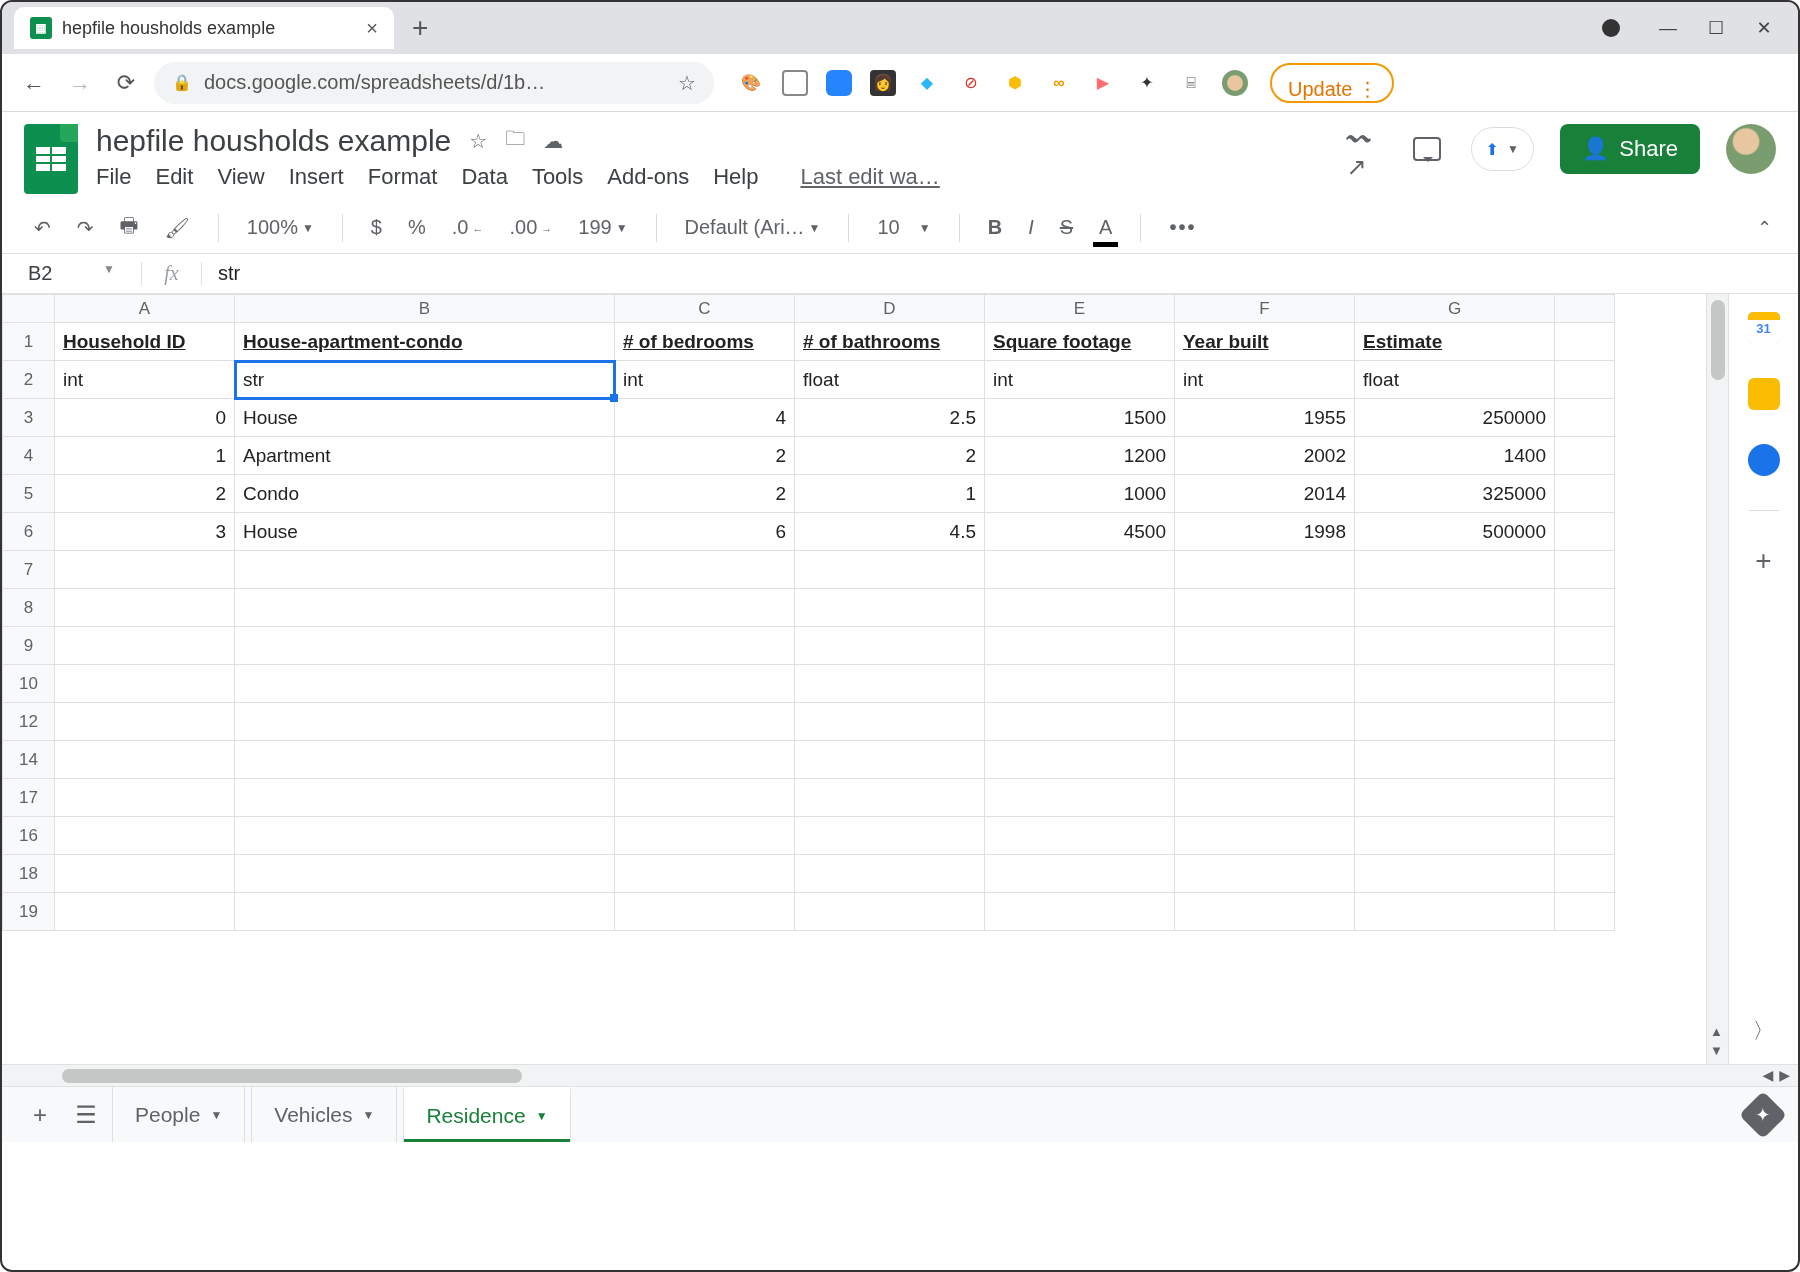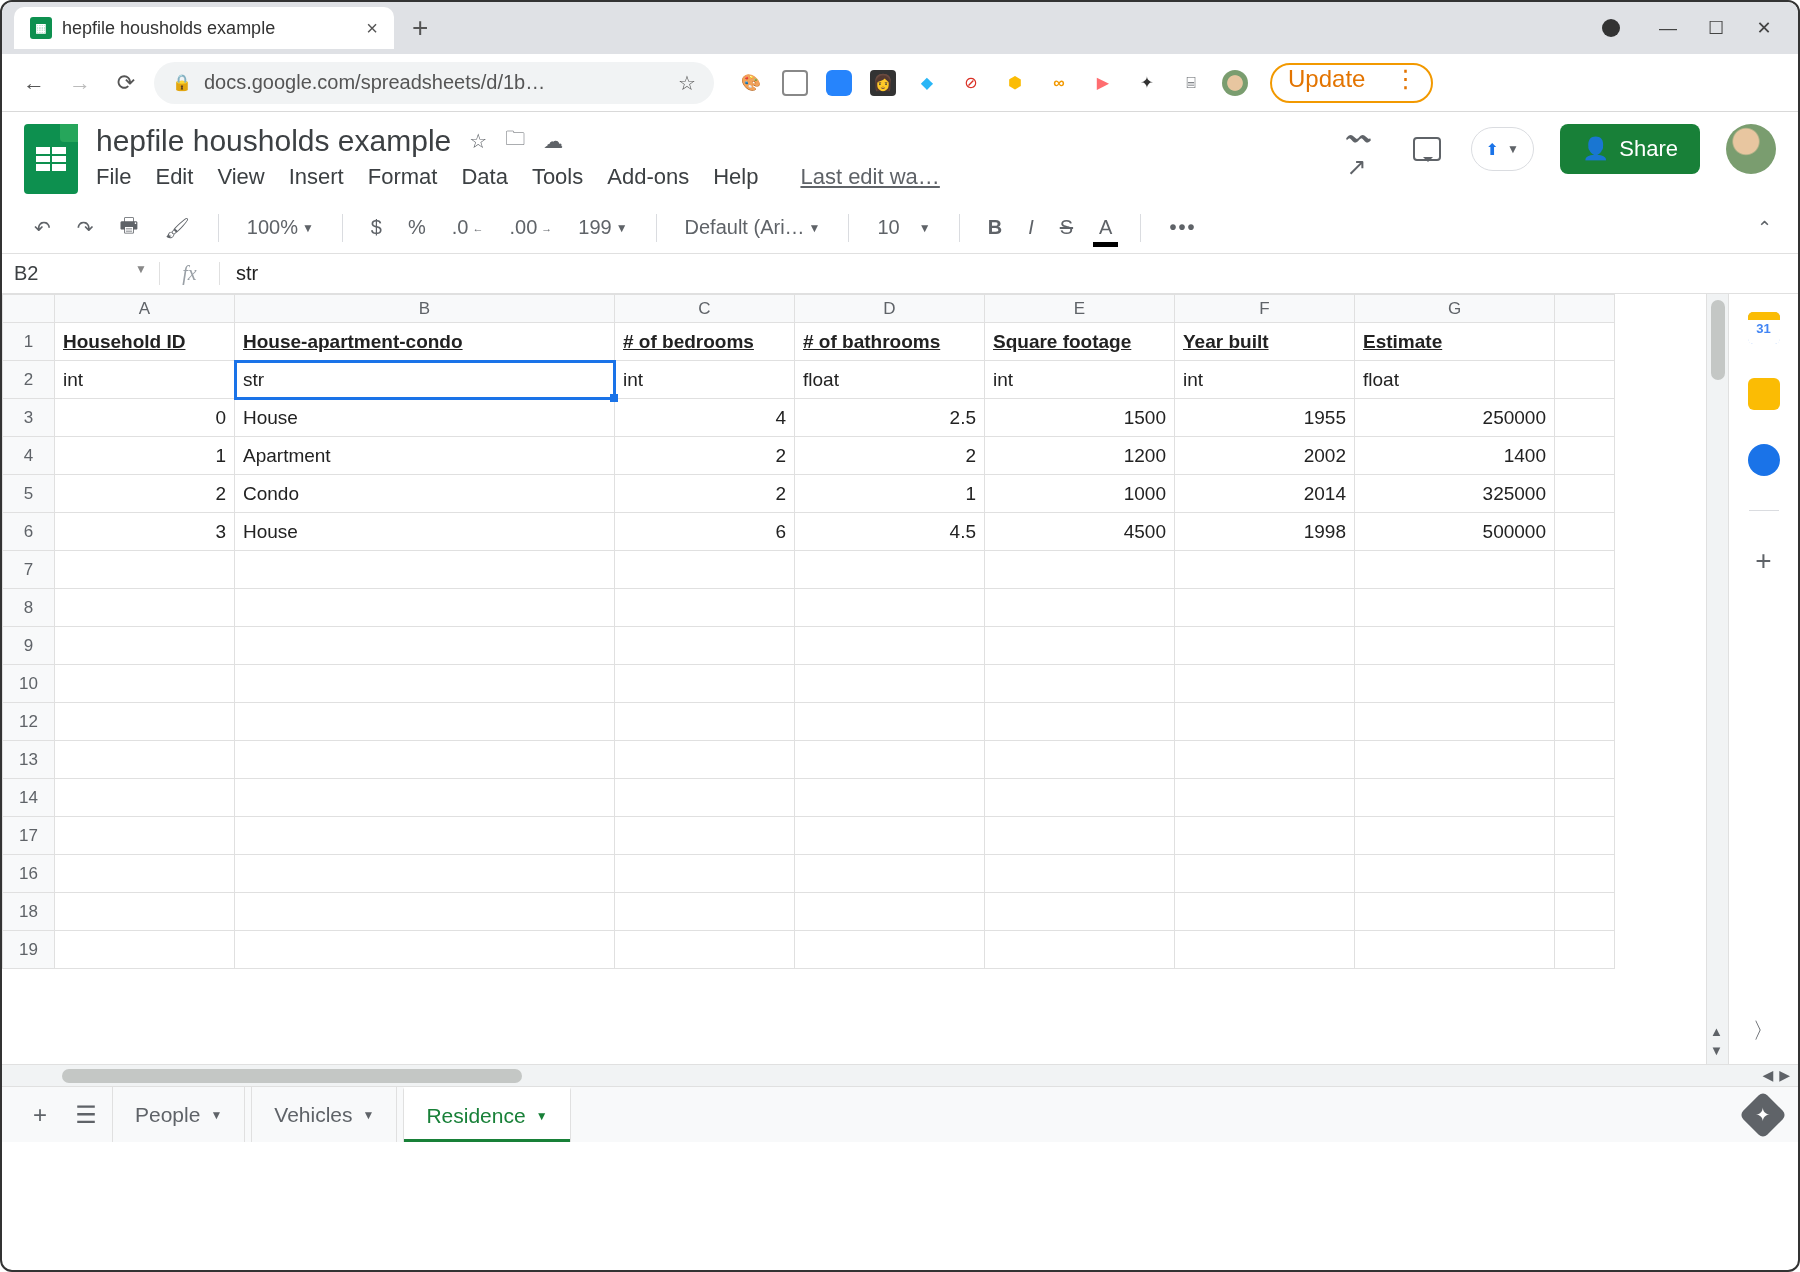--- a/index.html
+++ b/index.html
@@ -17,21 +17,21 @@
   .incognito-dot { width: 18px; height: 18px; border-radius: 50%; background:#333; margin-right:10px;}
 
   .addr-bar { display: flex; align-items: center; height: 58px; background: #fff; border-bottom: 1px solid #d9d9d9; padding: 0 14px; gap: 10px; }
   .nav-btn { width: 36px; height: 36px; display:flex; align-items:center; justify-content:center; color:#555; font-size:22px; border-radius:50%; }
   .nav-btn.disabled { color:#bbb; }
   .omnibox { flex: 0 0 560px; display:flex; align-items:center; background:#f1f3f4; border-radius: 24px; height: 42px; padding: 0 18px; gap: 12px; color:#555; font-size: 20px; }
   .omnibox .lock { font-size:16px; }
   .omnibox .star { margin-left:auto; font-size:20px; color:#555;}
   .ext-icons { display:flex; align-items:center; gap: 18px; margin-left: 14px; }
   .ext { width:26px; height:26px; border-radius:4px; display:flex; align-items:center; justify-content:center; font-size:16px; }
-  .update-btn { margin-left: 12px; display:flex; align-items:flex-start; gap: 28px; border:2px solid #f29900; color:#e37400; border-radius:22px; height:40px; padding:0 16px; font-size:24px; font-weight:500;}
+  .update-btn { margin-left: 12px; display:flex; align-items:flex-end; gap: 5px; border:2px solid #f29900; color:#e37400; border-radius:22px; height:40px; padding:0 16px; font-size:20px; font-weight:500;}
   .update-btn .dots { letter-spacing:-2px; }
 
   
   .doc-header { display:flex; align-items:flex-start; padding: 12px 22px 0 22px; gap: 18px; }
   .sheets-logo { width:54px; height:70px; background:#0d904f; border-radius:4px; position:relative; display:flex; align-items:center; justify-content:center; }
   .sheets-logo::before { content:""; position:absolute; top:0; right:0; width:18px; height:18px; background:#26a65b; border-bottom-left-radius:4px;}
   .sheets-logo .grid { width:30px; height:24px; display:grid; grid-template-columns:1fr 1fr; grid-template-rows:1fr 1fr 1fr; gap:2px;}
   .sheets-logo .grid div { background:#fff;}
   .title-block { display:flex; flex-direction:column; gap:6px;}
   .title-row { display:flex; align-items:center; gap: 18px;}
@@ -54,21 +54,21 @@
   .toolbar .sep { width:1px; height:28px; background:#dadce0; margin:0 8px;}
   .toolbar .btn { padding:4px 6px; display:flex; align-items:center; gap:4px;}
   .toolbar .caret { font-size:12px;}
   .toolbar .text-a { position:relative; }
   .toolbar .text-a .bar { position:absolute; bottom:-4px; left:0; width:100%; height:5px; background:#000;}
   .toolbar .more { letter-spacing:2px; font-weight:bold;}
   .toolbar .collapse { margin-left:auto; font-size:18px;}
 
   
   .formula-row { display:flex; align-items:center; height:40px; border-bottom:1px solid #e0e0e0;}
-  .name-box { width: 158px; border-right:1px solid #e0e0e0; padding: 0 12px; font-size:20px; color:#3c4043; display:flex; justify-content:space-between;}
+  .name-box { width: 140px; border-right:1px solid #e0e0e0; padding: 0 26px; font-size:20px; color:#3c4043; display:flex; justify-content:space-between;}
   .name-box .caret{font-size:12px;color:#888;}
   .fx { width:60px; font-style:italic; color:#9aa0a6; font-size:20px; text-align:center; border-right:1px solid #e0e0e0; font-family: serif;}
   .fbar { flex:1; padding:0 16px; font-size:20px;}
 
   
   .grid-wrap { display:flex; height: 770px; position:relative;}
   .grid-main { flex:1; overflow:hidden; position:relative;}
   table.sheet { border-collapse:collapse; width: auto; }
   table.sheet th, table.sheet td { border:1px solid #e0e0e0; font-size:19px; height:38px; padding:0 8px; white-space:nowrap; }
   table.sheet thead th { background:#f8f9fa; color:#5f6368; font-weight:400; text-align:center; height:28px; font-size:17px;}
@@ -395,31 +395,20 @@
             <td class="colA"></td>
             <td class="colB"></td>
             <td class="colC"></td>
             <td class="colD"></td>
             <td class="colE"></td>
             <td class="colF"></td>
             <td class="colG"></td>
             <td class="colH"></td>
           </tr>
           <tr>
-            <th class="rownum">13</th>
-            <td class="colA"></td>
-            <td class="colB"></td>
-            <td class="colC"></td>
-            <td class="colD"></td>
-            <td class="colE"></td>
-            <td class="colF"></td>
-            <td class="colG"></td>
-            <td class="colH"></td>
-          </tr>
-          <tr>
             <th class="rownum">14</th>
             <td class="colA"></td>
             <td class="colB"></td>
             <td class="colC"></td>
             <td class="colD"></td>
             <td class="colE"></td>
             <td class="colF"></td>
             <td class="colG"></td>
             <td class="colH"></td>
           </tr>

